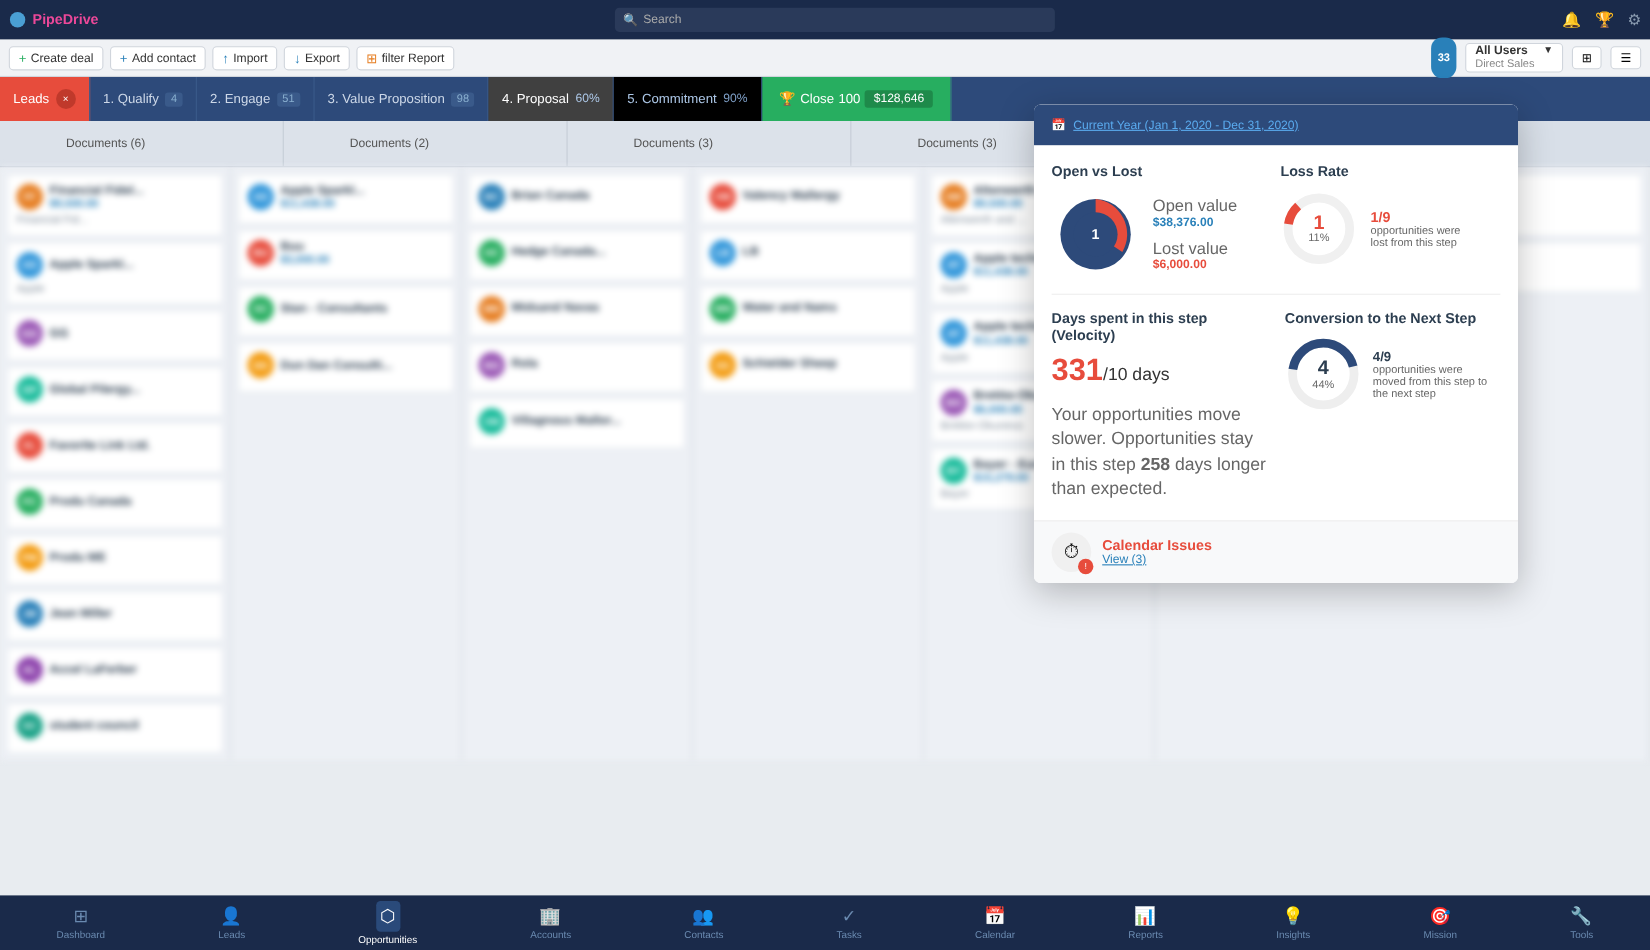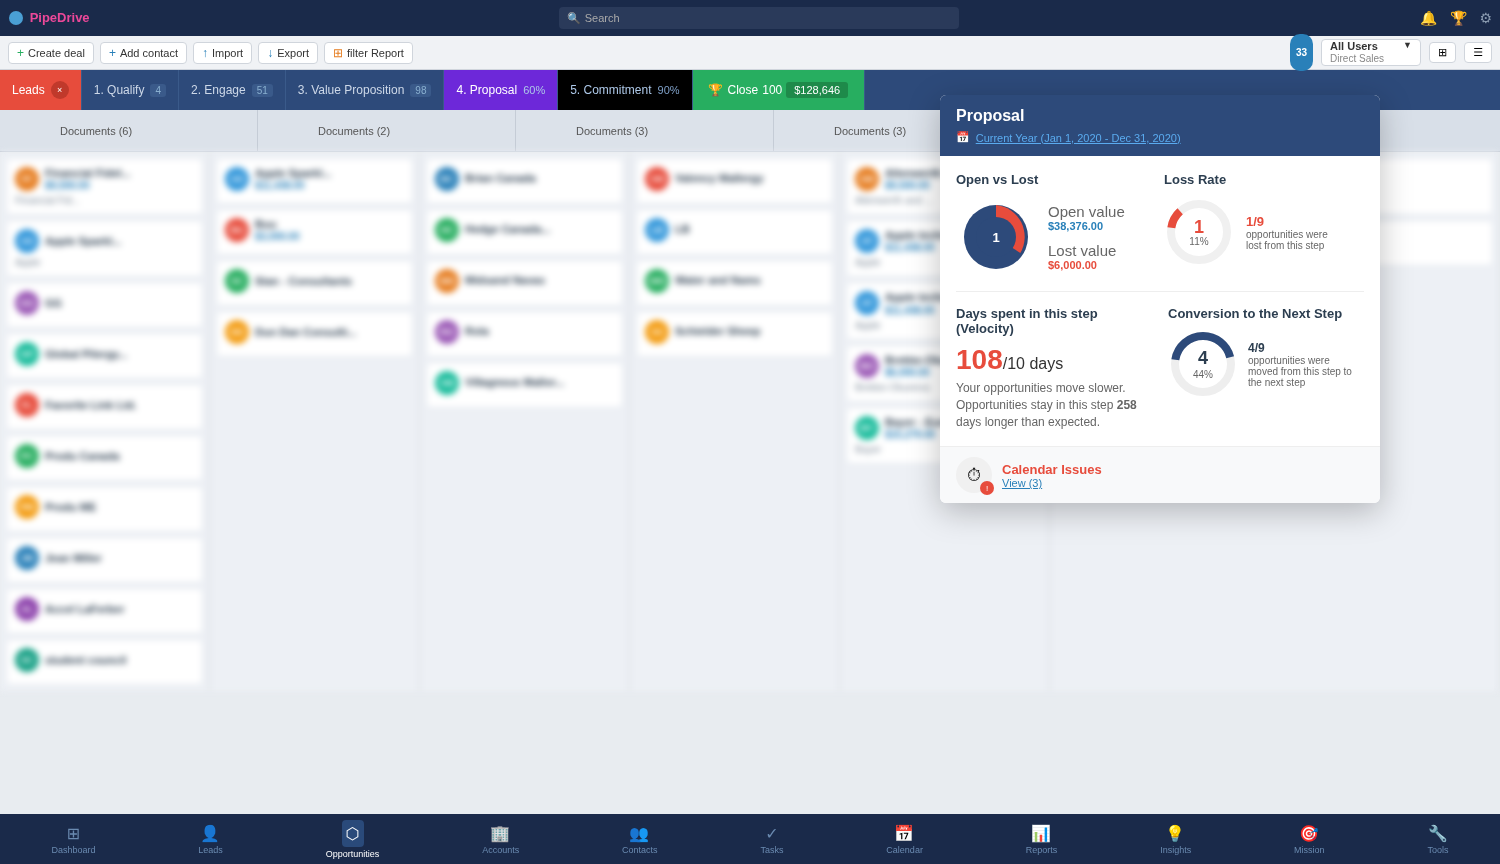--- a/index.html
+++ b/index.html
@@ -46,21 +46,21 @@
       background: #fff; border: 1px solid #d0d5dc; border-radius: 4px;
       padding: 3px 8px; font-size: 11px; color: #333; cursor: pointer;
     }
     .action-btn-icon { font-size: 12px; }
     .action-btn-green { color: #27ae60; }
     .action-btn-blue { color: #2980b9; }
     .action-btn-orange { color: #e67e22; }
     .user-filter {
       margin-left: auto;
       background: #fff; border: 1px solid #d0d5dc; border-radius: 4px;
-      padding: 0 8px; font-size: 11px; color: #333; display: flex; align-items: flex-start; gap: 15px;
+      padding: 0 8px; font-size: 11px; color: #333; display: flex; align-items: flex-start; gap: 4px;
     }
     .count-badge {
       background: #2980b9; color: #fff; border-radius: 10px;
       padding: 13px 6px; font-size: 10px; font-weight: bold;
     }
 
     
     .stages-bar {
       height: 40px;
       background: #2d4a7a;
@@ -71,21 +71,21 @@
       display: flex; align-items: center; padding: 0 12px;
       font-size: 12px; color: #cdd8e8; cursor: pointer; position: relative;
       border-right: 1px solid #3a5a8a; gap: 6px;
     }
     .stage.active { background: #e74c3c; color: #fff; }
     .stage-percent { color: #7fa0c8; font-size: 11px; }
     .stage-num { background: #3a5a8a; color: #8ab0d0; border-radius: 3px; padding: 1px 5px; font-size: 10px; }
     .stage-commitment { background: #000000; color: #adc8e8; }
     .stage-close { background: #27ae60; color: #fff; padding: 0 16px; display: flex; align-items: center; gap: 4px; }
     .stage-close-val { background: #1e8a4a; padding: 2px 8px; border-radius: 3px; font-size: 11px; }
-    .stage-highlighted { background: #6d28d9; }
+    .stage-highlighted { background: #404040; }
 
     
     .columns-header {
       display: flex;
       background: #dce2ea;
       height: 42px;
       border-bottom: 1px solid #c5ccd6;
     }
     .col-header {
       width: 210px; min-width: 210px;
@@ -180,21 +180,21 @@
     .ovl-value { font-size: 11px; font-weight: 700; color: #2980b9; }
     .ovl-value-red { color: #e74c3c; }
     .donut-container { position: relative; width: 70px; height: 70px; }
     .donut-svg { width: 70px; height: 70px; }
     .donut-center { position: absolute; top: 50%; left: 50%; transform: translate(-50%, -50%); text-align: center; }
     .donut-num { font-size: 18px; font-weight: bold; color: #e74c3c; line-height: 1; }
     .donut-pct { font-size: 10px; color: #666; }
     .velocity-title { font-size: 13px; font-weight: 600; color: #2c3e50; margin-bottom: 8px; }
     .velocity-number { font-size: 28px; font-weight: bold; color: #e74c3c; display: inline; }
     .velocity-days { font-size: 16px; color: #333; display: inline; }
-    .velocity-desc { font-size: 12px; color: #666; margin-top: 4px; line-height: 1.4; }
+    .velocity-desc { font-size: 16px; color: #666; margin-top: 15px; line-height: 1.4; }
     .velocity-highlight { font-weight: bold; }
     .conversion-title { font-size: 13px; font-weight: 600; color: #2c3e50; margin-bottom: 8px; }
     .conversion-chart-row { display: flex; align-items: center; gap: 10px; }
     .conv-donut-container { position: relative; width: 70px; height: 70px; }
     .conv-donut-center { position: absolute; top: 50%; left: 50%; transform: translate(-50%, -50%); text-align: center; }
     .conv-num { font-size: 18px; font-weight: bold; color: #2c3e50; }
     .conv-pct { font-size: 10px; color: #666; }
 
     
     .velocity-issues-bar {
@@ -598,21 +598,20 @@
           <div class="deal-name">Bannam and Ban...</div>
         </div>
       </div>
     </div>
   </div>
 </div>
 
 <div class="popup-overlay">
 
   <div class="popup-header">
-    <div class="popup-title">Proposal</div>
     <div class="popup-date-row">
       <span>📅</span>
       <a class="popup-date-link">Current Year (Jan 1, 2020 - Dec 31, 2020)</a>
     </div>
   </div>
 
   <div class="popup-body">
     <div class="popup-sections">
 
       <div>
@@ -661,21 +660,21 @@
           </div>
         </div>
       </div>
     </div>
 
     <div style="display:grid; grid-template-columns:1fr 1fr; gap:16px; margin-top:14px; border-top:1px solid #eee; padding-top:14px;">
 
       <div>
         <div class="velocity-title">Days spent in this step (Velocity)</div>
         <div style="margin-top:6px;">
-          <span class="velocity-number">108</span><span class="velocity-days">/10 days</span>
+          <span class="velocity-number">331</span><span class="velocity-days">/10 days</span>
         </div>
         <div class="velocity-desc">
           <span>Your opportunities move slower. Opportunities stay in this step</span>
           <span class="velocity-highlight">258</span>
           <span>days longer than expected.</span>
         </div>
       </div>
 
       <div>
         <div class="conversion-title">Conversion to the Next Step</div>

